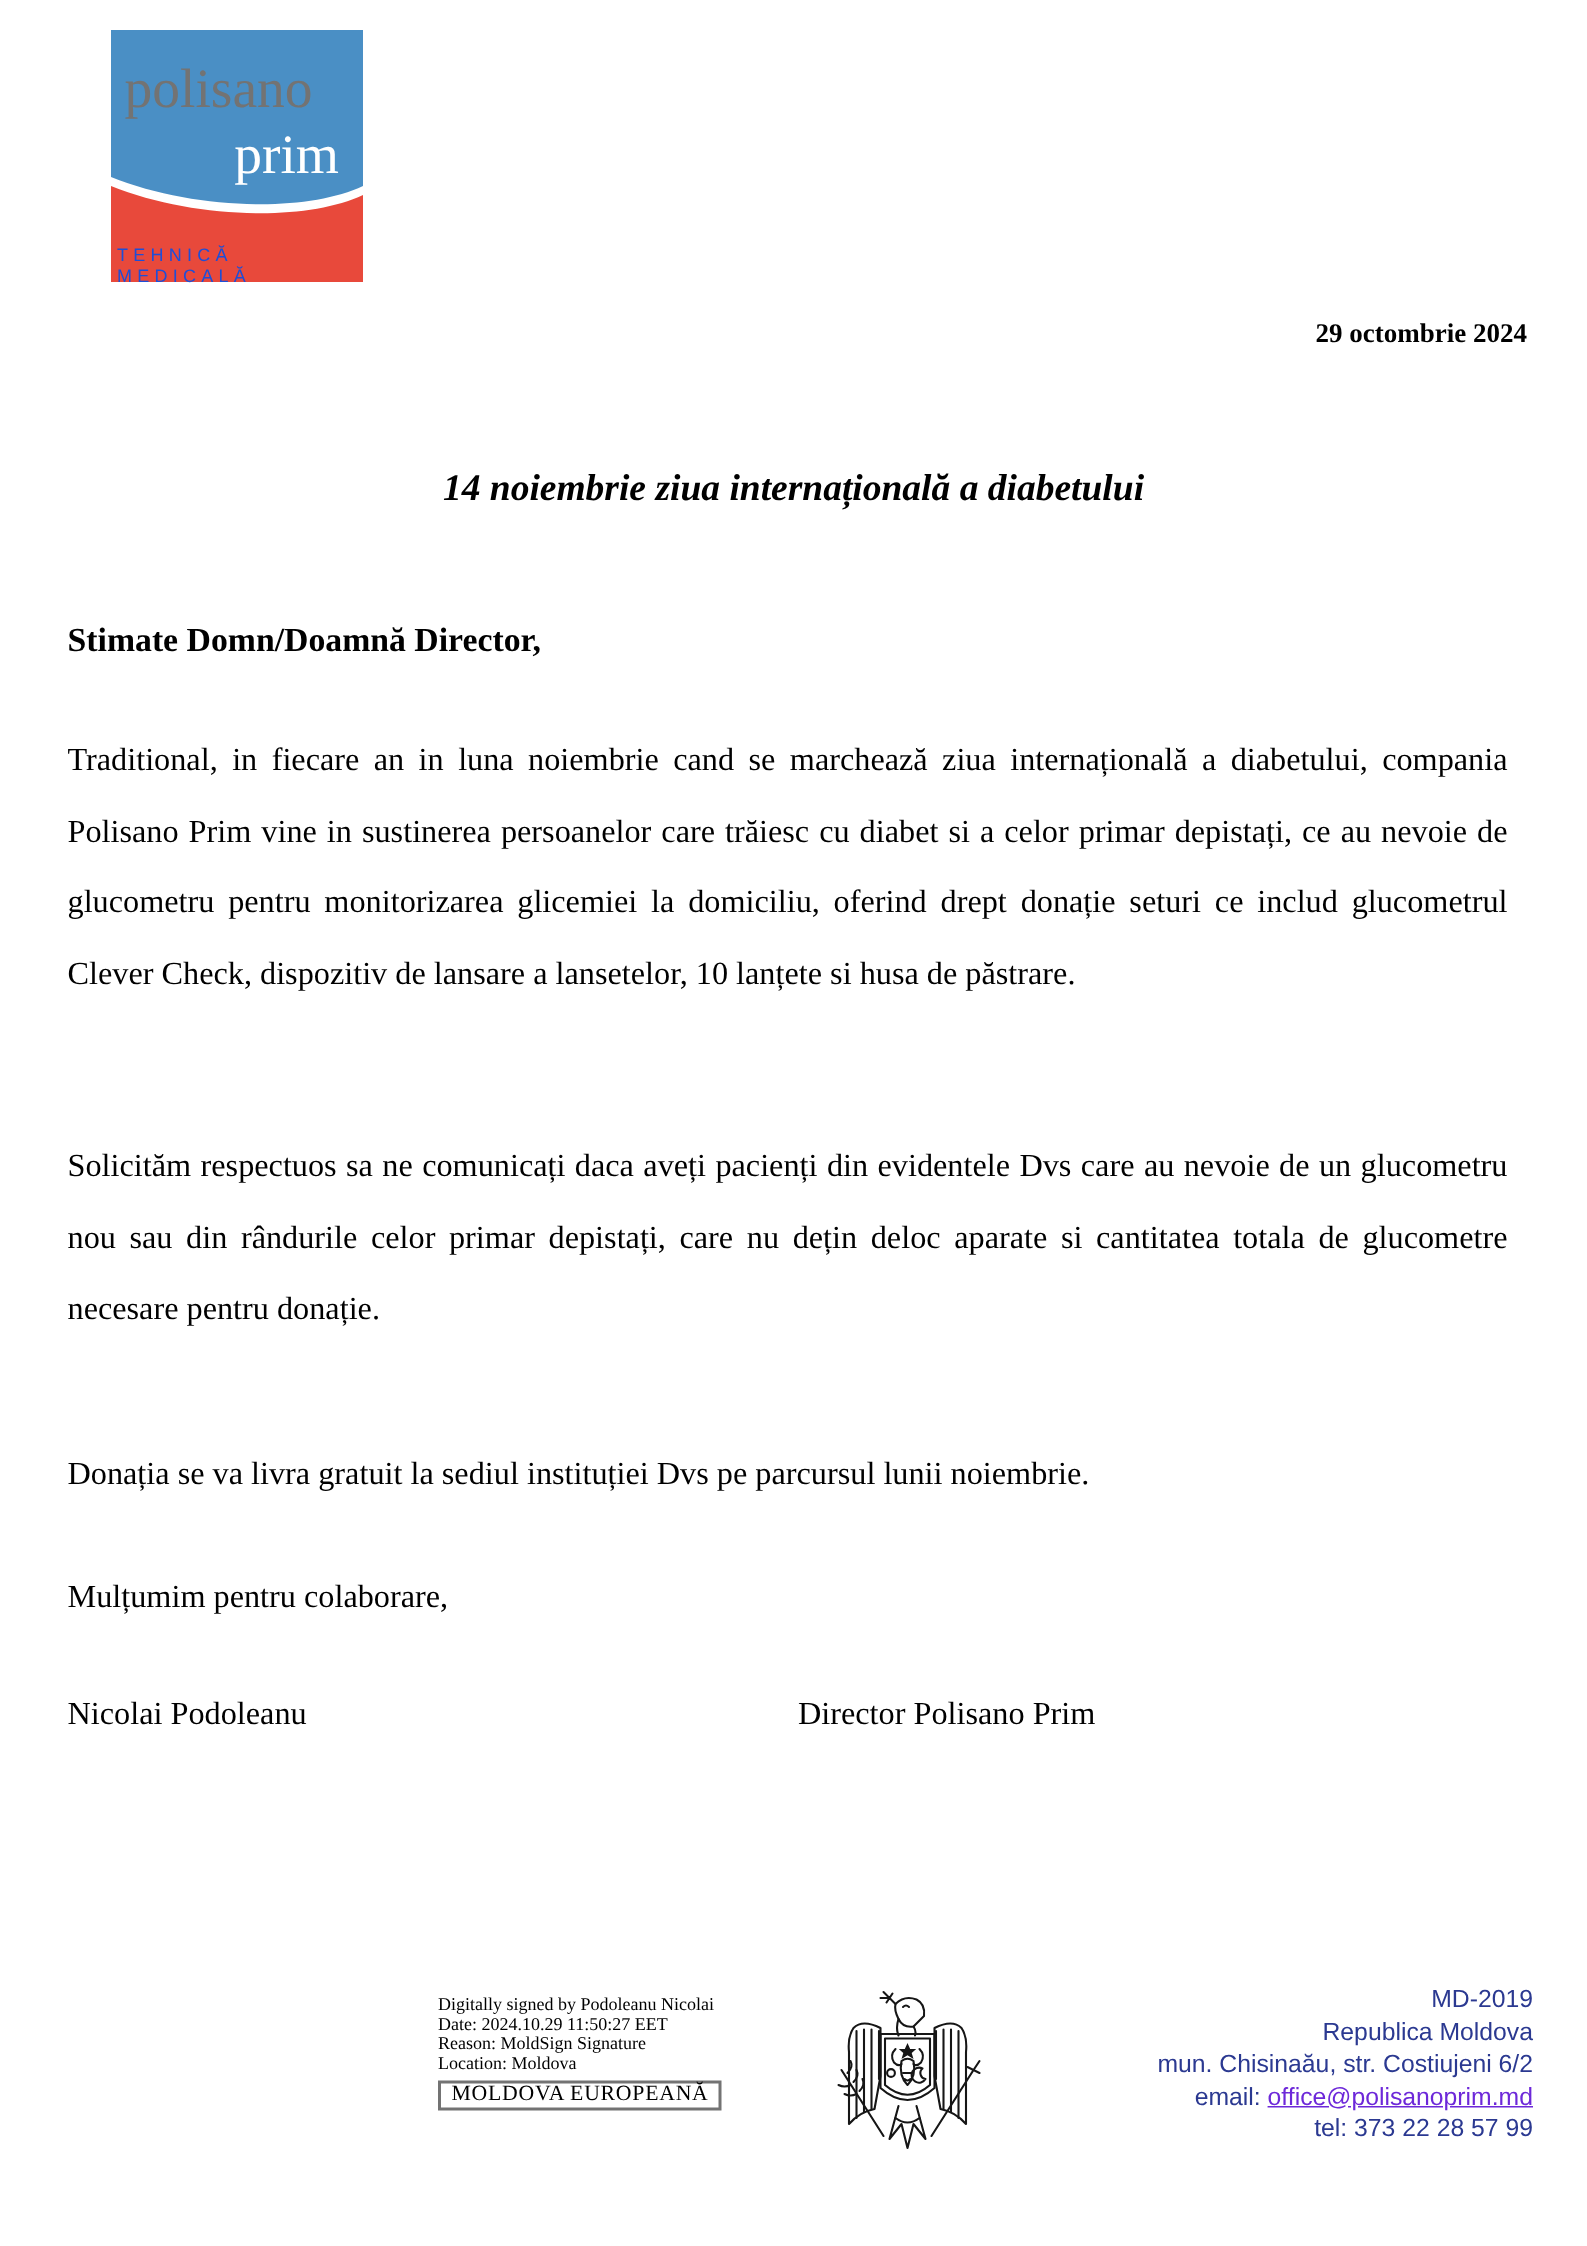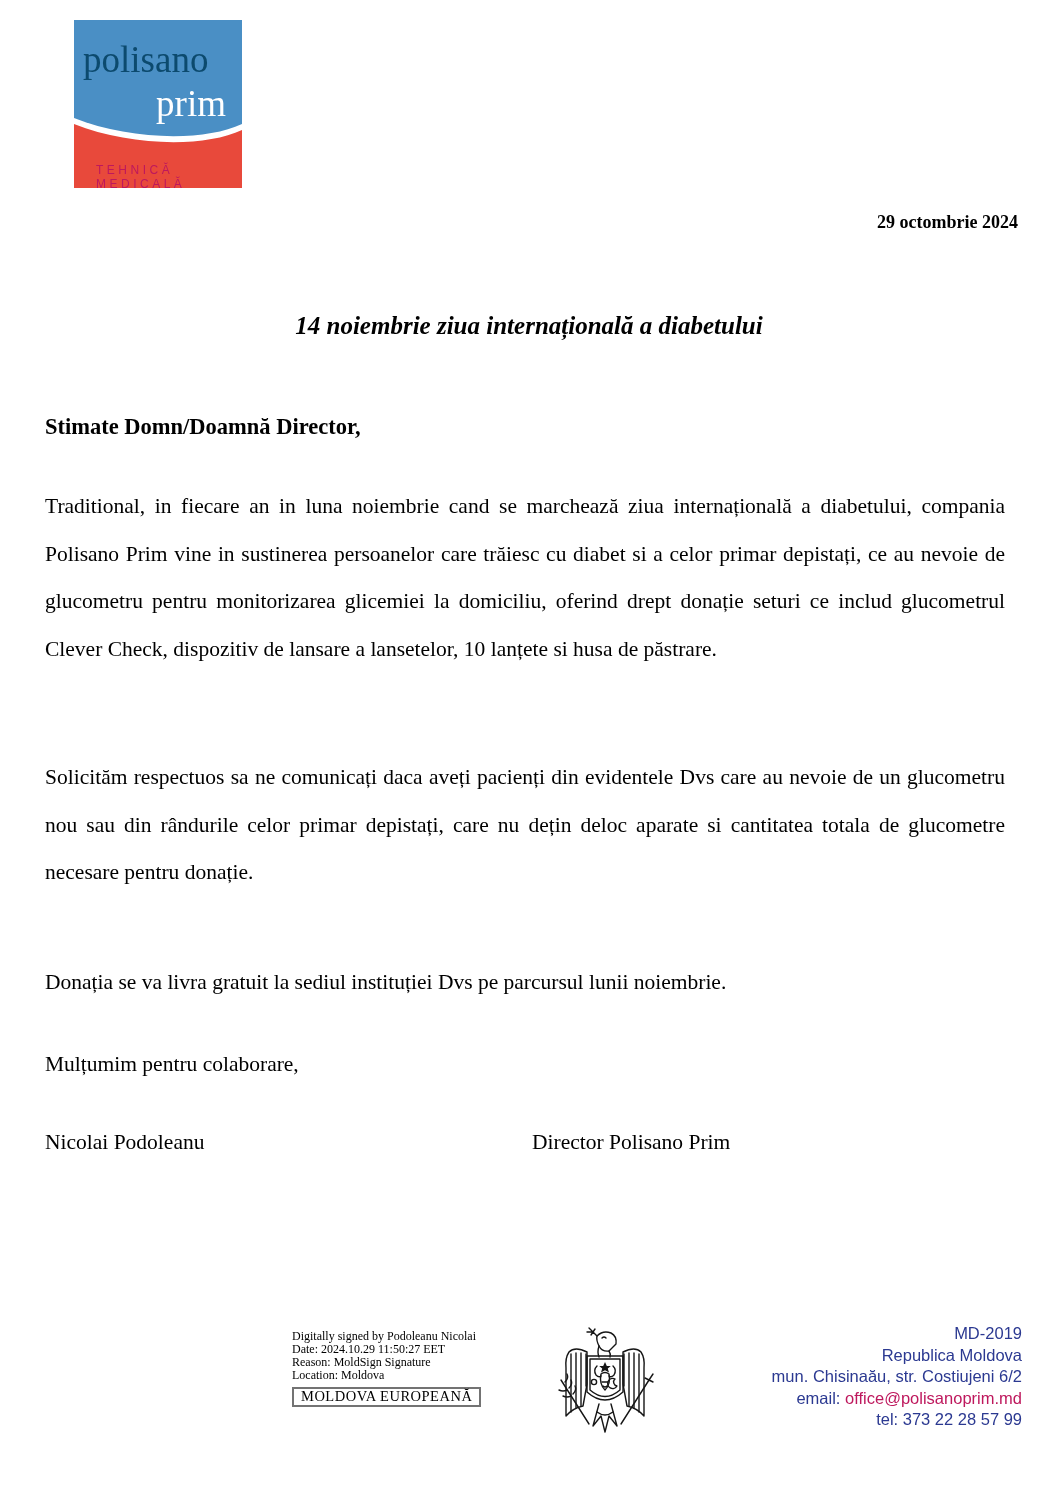--- a/index.html
+++ b/index.html
@@ -5,29 +5,29 @@
   html,body { margin:0; padding:0; background:#ffffff; }
   .page {
     position:relative; width:1058px; height:1497px; background:#ffffff;
     font-family:"Liberation Serif", serif; color:#000; overflow:hidden;
   }
 
   
   .logo { position:absolute; left:74px; top:20px; width:168px; height:168px; }
   .logo svg.logo-bg { position:absolute; left:0; top:0; }
   .logo-line1 {
-    position:absolute; left:9px; top:18px; width:150px; color:#0c4a6e;
+    position:absolute; left:9px; top:18px; width:150px; color:#737373;
     font-family:"Liberation Serif", serif; font-size:37px; letter-spacing:0px; z-index:2;
   }
   .logo-line2 {
     position:absolute; right:16px; top:62px; color:#fff; text-align:left;
     font-family:"Liberation Serif", serif; font-size:37px; z-index:2;
   }
   .logo-tagline {
-    position:absolute; left:22px; top:143px; color:#be185d;
+    position:absolute; left:4px; top:143px; color:#1d4ed8;
     font-family:"Liberation Sans", sans-serif; font-size:12px; letter-spacing:3.5px; z-index:2;
   }
 
   
   .date {
     position:absolute; top:212px; right:40px;
     font-size:18px; font-weight:bold;
   }
   .title {
     position:absolute; top:312px; left:0; width:100%; text-align:center;
@@ -59,21 +59,21 @@
   .digsig .stamp {
     display:inline-block; margin-top:5px; border:2px solid #737373;
     padding:1px 7px 2px 7px; font-size:14.5px; letter-spacing:0.5px;
   }
   .emblem { position:absolute; left:553px; top:1324px; }
   .contact {
     position:absolute; top:1323px; right:36px; text-align:right;
     font-family:"Liberation Sans", sans-serif; font-size:16.5px; line-height:21.5px;
     color:#2b3991;
   }
-  .contact a.email { color:#be185d; cursor:pointer; }
+  .contact a.email { color:#6d28d9; text-decoration:underline; cursor:pointer; }
 </style>
 </head>
 <body>
 
 <div class="page">
 
   <div class="logo">
     <svg class="logo-bg" width="168" height="168" viewBox="0 0 168 168">
       <path d="M0,0 H168 V104 C130,122 55,120 0,98 Z" fill="#4a8fc5"></path>
       <path d="M0,104 C55,126 130,128 168,110 V168 H0 Z" fill="#e8493b"></path>

